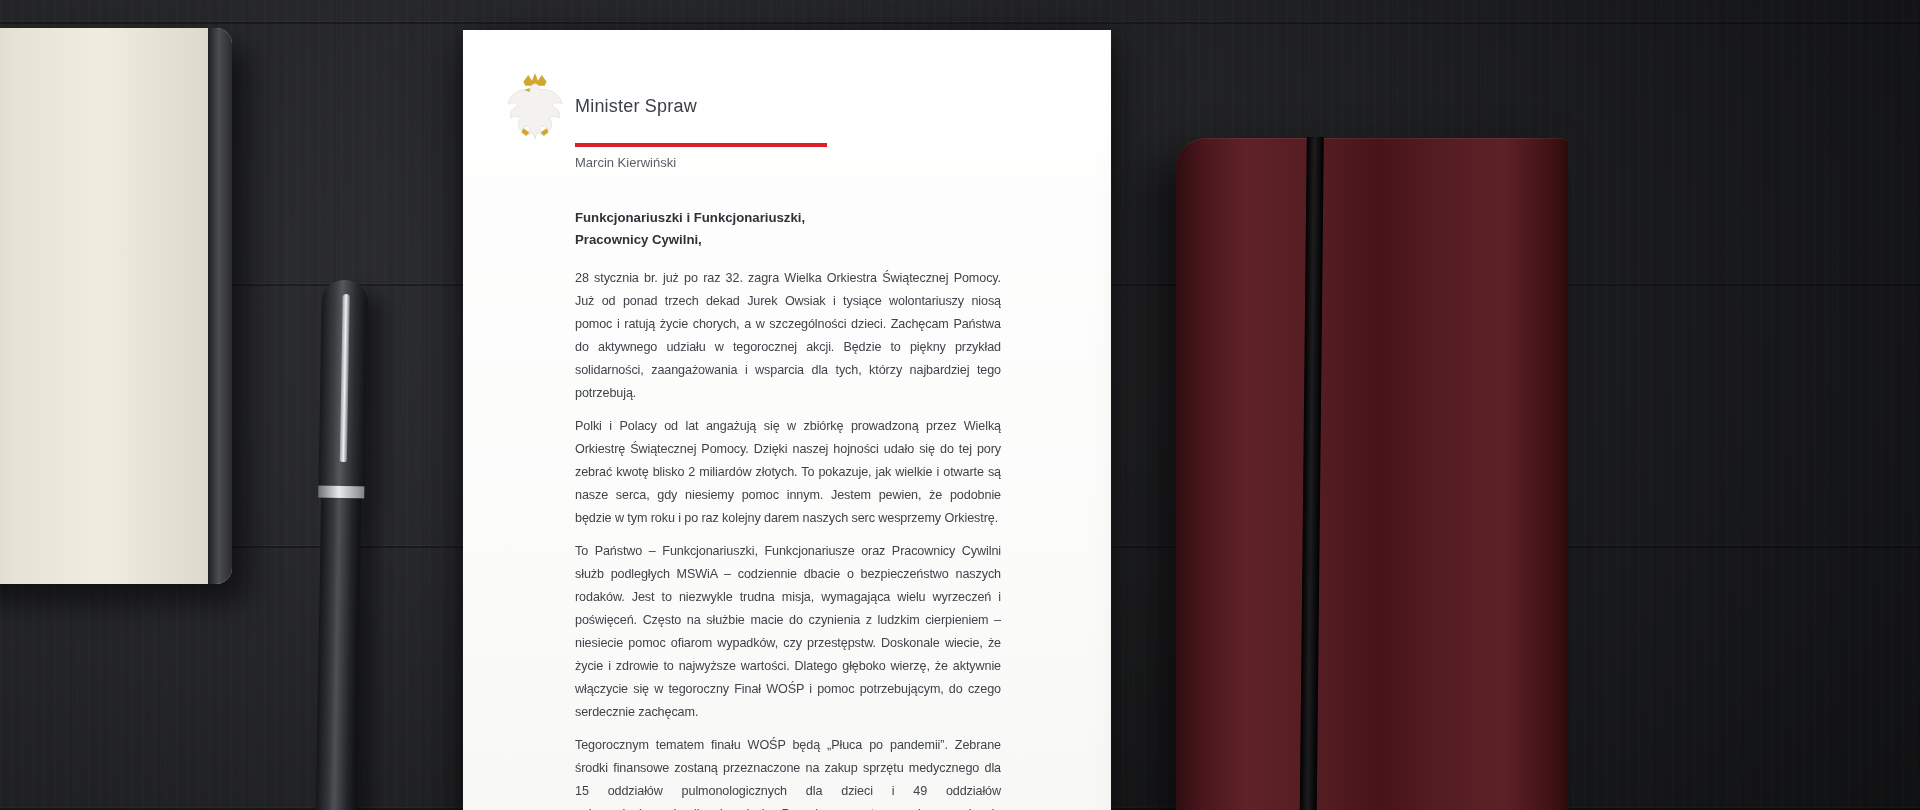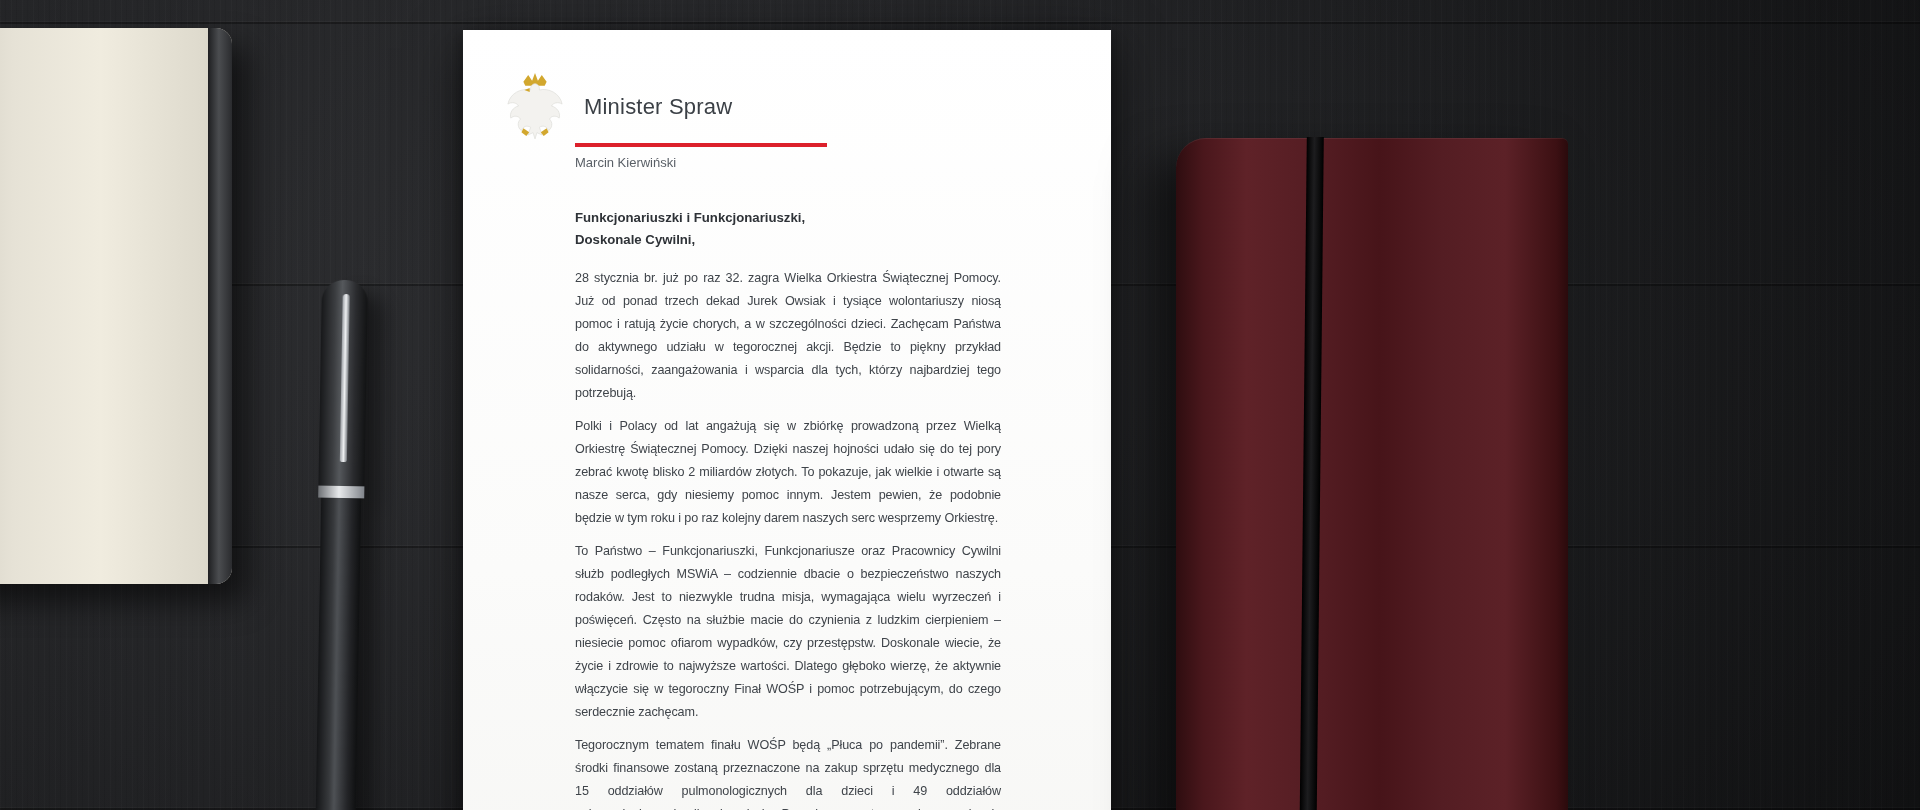--- a/index.html
+++ b/index.html
@@ -76,22 +76,22 @@
     background: linear-gradient(180deg, #ffffff 0%, #fbfbfa 60%, #f6f6f4 100%);
     box-shadow: 0 18px 50px rgba(0,0,0,0.60), 0 4px 14px rgba(0,0,0,0.40);
   }
   .letterhead {
     display: flex;
     align-items: center;
     margin: 42px 0 0 41px;
   }
   .emblem { width: 62px; height: 68px; flex: 0 0 auto; }
   .ministry-name {
-    margin-left: 18px;
-    font-size: 22px;
+    margin-left: 9px;
+    font-size: 18px;
     line-height: 27px;
     color: #3b4046;
     letter-spacing: 0.2px;
   }
   .red-rule {
     margin: 3px 0 0 112px;
     width: 252px; height: 4px;
     background: var(--accent-red, #dc202b);
   }
   .signatory {
@@ -186,21 +186,21 @@
       </div>
     </header>
 
     <div class="red-rule"></div>
 
     <div class="signatory">Marcin Kierwiński</div>
 
     <div class="letter-body">
       <div class="salutation">
         <div>Funkcjonariuszki i Funkcjonariuszki,</div>
-        <div>Doskonale Cywilni,</div>
+        <div>Pracownicy Cywilni,</div>
       </div>
       <p>28 stycznia br. już po raz 32. zagra Wielka Orkiestra Świątecznej Pomocy. Już od ponad trzech dekad Jurek Owsiak i tysiące wolontariuszy niosą pomoc i ratują życie chorych, a w szczególności dzieci. Zachęcam Państwa do aktywnego udziału w tegorocznej akcji. Będzie to piękny przykład solidarności, zaangażowania i wsparcia dla tych, którzy najbardziej tego potrzebują.</p>
       <p>Polki i Polacy od lat angażują się w zbiórkę prowadzoną przez Wielką Orkiestrę Świątecznej Pomocy. Dzięki naszej hojności udało się do tej pory zebrać kwotę blisko 2 miliardów złotych. To pokazuje, jak wielkie i otwarte są nasze serca, gdy niesiemy pomoc innym. Jestem pewien, że podobnie będzie w tym roku i po raz kolejny darem naszych serc wesprzemy Orkiestrę.</p>
       <p>To Państwo – Funkcjonariuszki, Funkcjonariusze oraz Pracownicy Cywilni służb podległych MSWiA – codziennie dbacie o bezpieczeństwo naszych rodaków. Jest to niezwykle trudna misja, wymagająca wielu wyrzeczeń i poświęceń. Często na służbie macie do czynienia z ludzkim cierpieniem – niesiecie pomoc ofiarom wypadków, czy przestępstw. Doskonale wiecie, że życie i zdrowie to najwyższe wartości. Dlatego głęboko wierzę, że aktywnie włączycie się w tegoroczny Finał WOŚP i pomoc potrzebującym, do czego serdecznie zachęcam.</p>
       <p>Tegorocznym tematem finału WOŚP będą „Płuca po pandemii”. Zebrane środki finansowe zostaną przeznaczone na zakup sprzętu medycznego dla 15 oddziałów pulmonologicznych dla dzieci i 49 oddziałów pulmonologicznych dla dorosłych. Pozyskane zostaną m.in. urządzenia służące do diagnostyki obrazowej, aparaty ultrasonograficzne, sprzęt do rehabilitacji pulmonologicznej i torakochirurgii,</p>
     </div>
 
   </div>
 
   <div class="folder">

